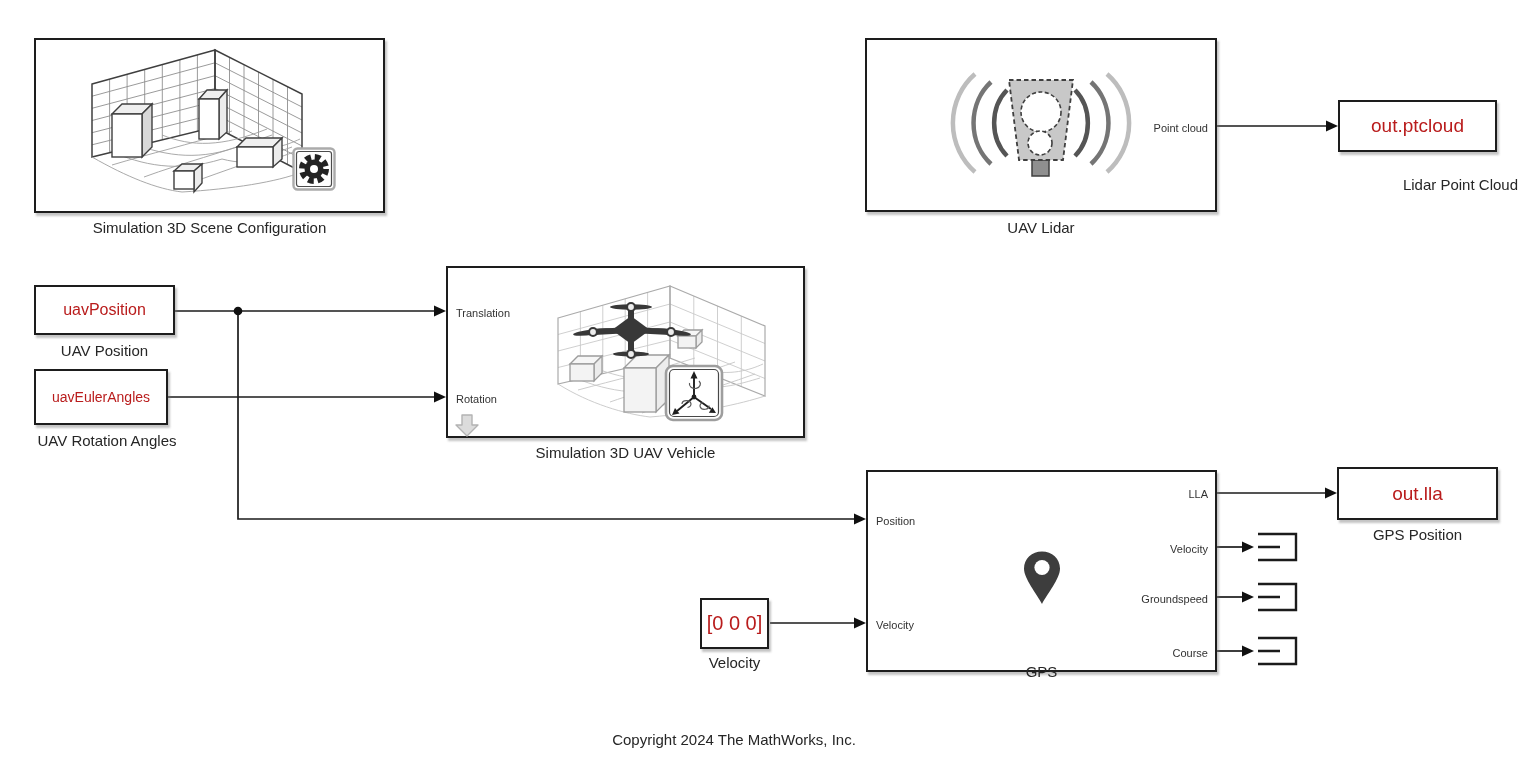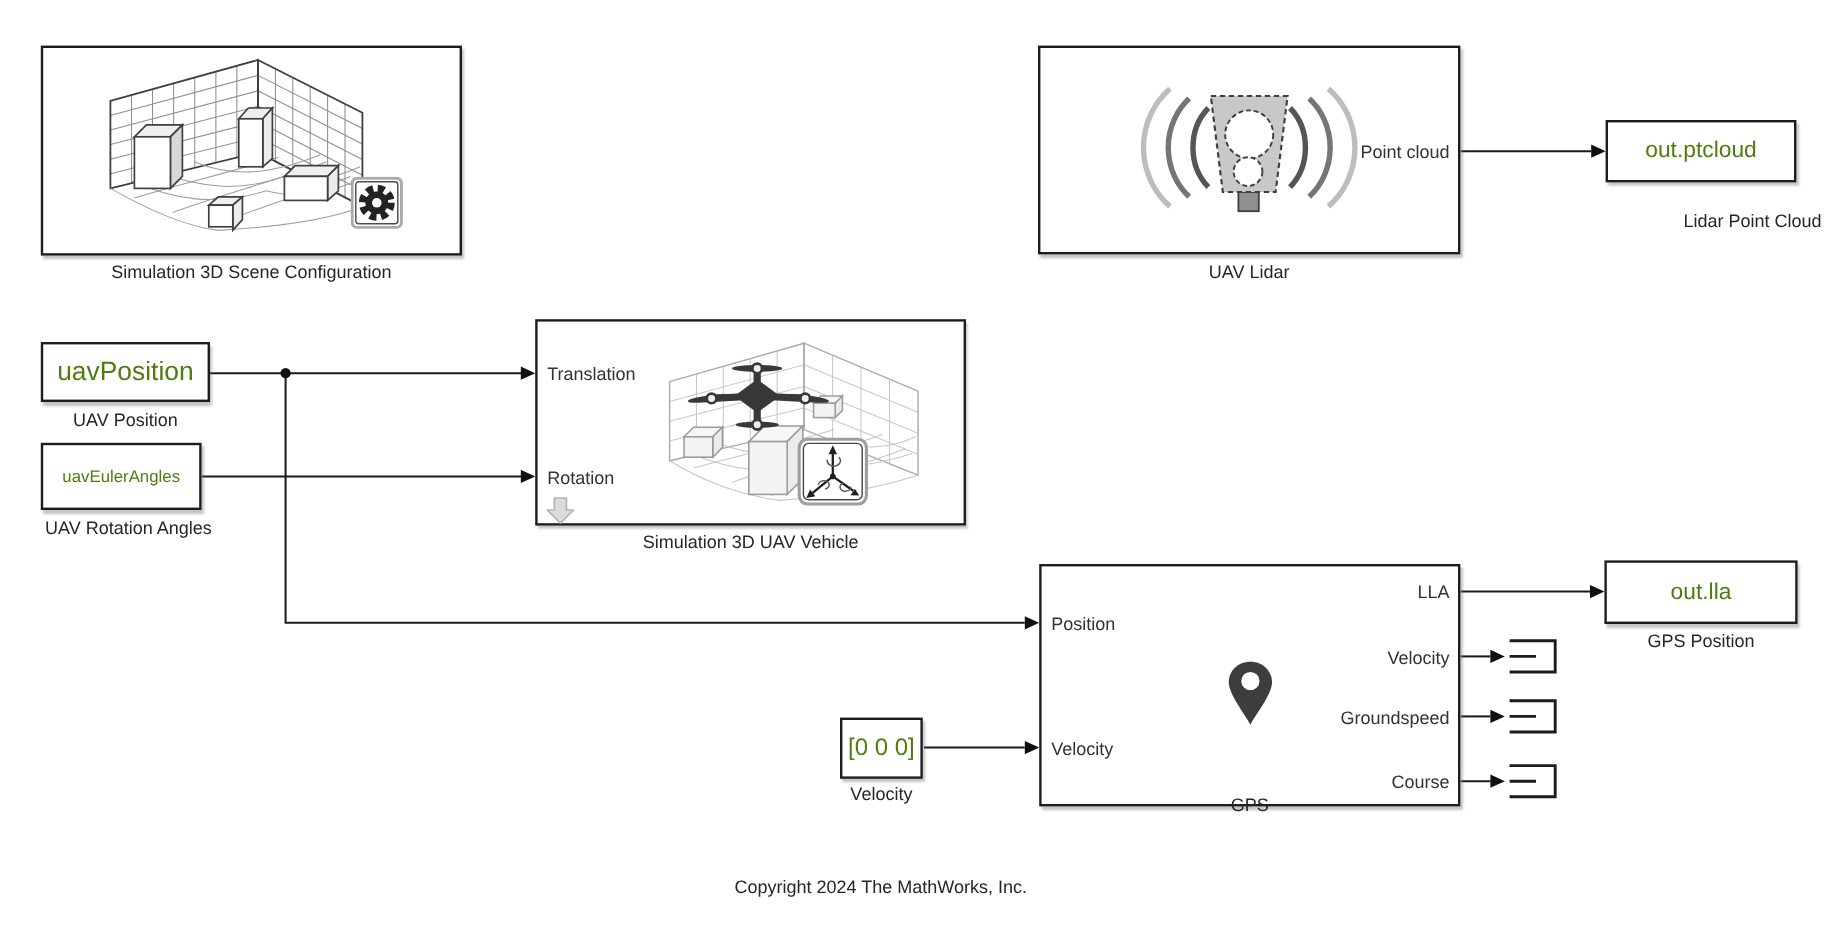--- a/index.html
+++ b/index.html
@@ -1,22 +1,22 @@
 <!DOCTYPE html>
 <html><head>
 <meta charset="utf-8">
 <style>
   html,body{margin:0;padding:0;background:#fff;}
   #canvas{position:relative;width:1521px;height:772px;background:#fff;overflow:hidden;
           font-family:"Liberation Sans",sans-serif;color:#262626;}
   .block{position:absolute;background:#fff;border:2px solid #1d1d1d;box-sizing:border-box;
          box-shadow:2px 3px 2px rgba(125,125,125,.45);}
-  .tag{display:flex;align-items:center;justify-content:center;color:#4d7c0f;}
+  .tag{display:flex;align-items:center;justify-content:center;color:#b91c1c;}
   .block-label{position:absolute;font-size:15px;text-align:center;color:#262626;line-height:17px;}
-  .port-label{position:absolute;font-size:15px;color:#323232;line-height:16px;white-space:nowrap;}
+  .port-label{position:absolute;font-size:11px;color:#323232;line-height:16px;white-space:nowrap;}
   .port-left{left:8px;}
   .port-right{right:7px;text-align:right;}
   svg{display:block;}
   .abs{position:absolute;}
   #wires{position:absolute;left:0;top:0;}
 </style>
 </head>
 <body>
 
 <div id="canvas">
@@ -113,21 +113,21 @@
       <circle cx="96" cy="50" r="20" fill="#ffffff" stroke="#3f3f3f" stroke-width="1.6" stroke-dasharray="4 2.5"></circle>
       <circle cx="95" cy="81" r="12" fill="#ffffff" stroke="#3f3f3f" stroke-width="1.6" stroke-dasharray="4 2.5"></circle>
     </svg>
     <div class="port-label port-right" style="top:80px;">Point cloud</div>
   </div>
   <div class="block-label" style="left:865px;top:219px;width:352px;">UAV Lidar</div>
 
   <div class="block tag" style="left:1338px;top:100px;width:159px;height:52px;font-size:19px;">out.ptcloud</div>
   <div class="block-label" style="left:1318px;top:176px;width:200px;text-align:right;">Lidar Point Cloud</div>
 
-  <div class="block tag" style="left:34px;top:285px;width:141px;height:50px;font-size:22px;">uavPosition</div>
+  <div class="block tag" style="left:34px;top:285px;width:141px;height:50px;font-size:16px;">uavPosition</div>
   <div class="block-label" style="left:34px;top:342px;width:141px;">UAV Position</div>
 
   <div class="block tag" style="left:34px;top:369px;width:134px;height:56px;font-size:14px;">uavEulerAngles</div>
   <div class="block-label" style="left:7px;top:432px;width:200px;">UAV Rotation Angles</div>
 
   <div class="block" style="left:446px;top:266px;width:359px;height:172px;">
     <div class="port-label port-left" style="top:37px;">Translation</div>
     <div class="port-label port-left" style="top:123px;">Rotation</div>
     <svg class="abs" style="left:7px;top:146px;" width="24" height="23" viewBox="0 0 24 23">
       <polygon points="7,1 17,1 17,11 23,11 12,22 1,11 7,11" fill="#dcdcdc" stroke="#b3b3b3" stroke-width="1.4" stroke-linejoin="round"></polygon>

